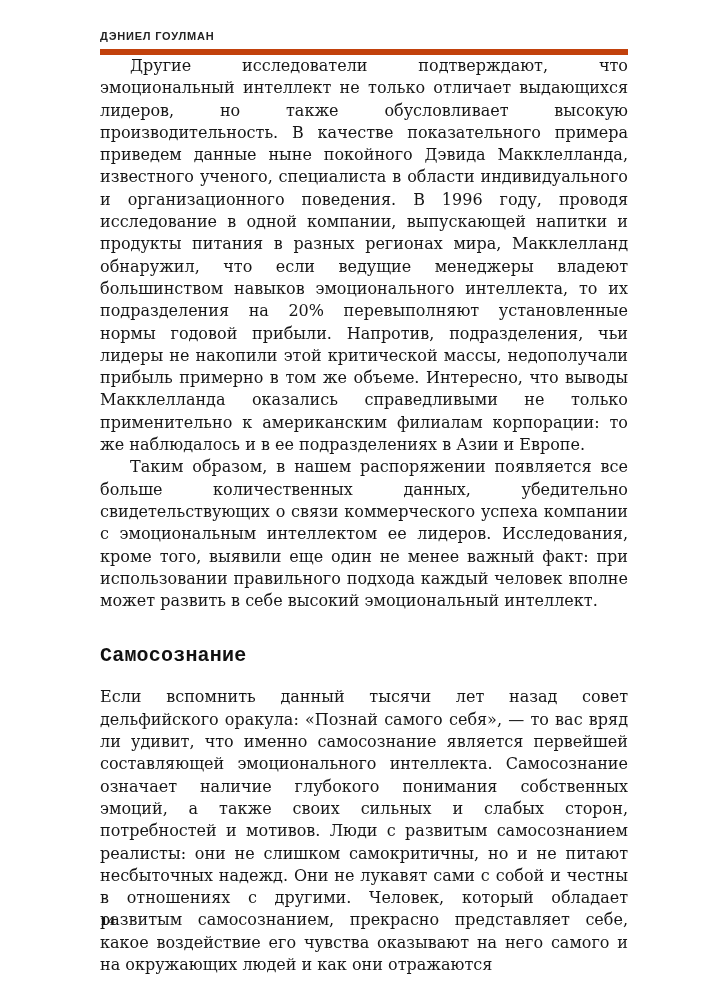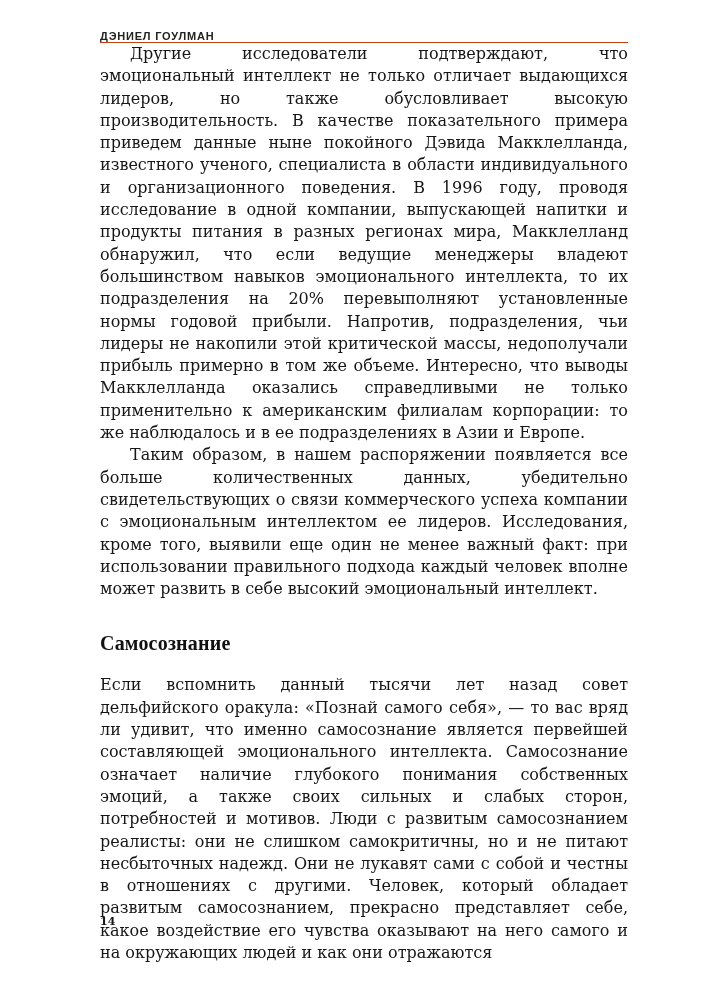--- a/index.html
+++ b/index.html
@@ -20,37 +20,38 @@
     left: 100px;
     top: 30px;
     width: 528px;
   }
   .running-header {
     font-family: "Liberation Sans", sans-serif;
     font-size: 11px;
     font-weight: 700;
     letter-spacing: 0.8px;
     color: #222;
-    border-bottom: 1px solid #c2410c;
+    padding-bottom: 7px;
+    border-bottom: 6px solid #c2410c;
   }
   .body-text p {
     font-family: "DejaVu Serif", "Liberation Serif", serif;
     font-size: 16px;
     line-height: 22.3px;
     text-align: justify;
     margin: 0;
     color: #161616;
   }
   .body-text p.first {
   }
   .body-text p.indent {
     text-indent: 30px;
   }
   .section-heading {
-    font-family: Liberation Serif, serif;
+    font-family: Liberation Mono, monospace;
     font-size: 20px;
     font-weight: 700;
     color: #111;
     margin: 32px 0 19px 0;
     letter-spacing: 0.2px;
   }
   .page-number {
     position: absolute;
     left: 100px;
     top: 915px;

